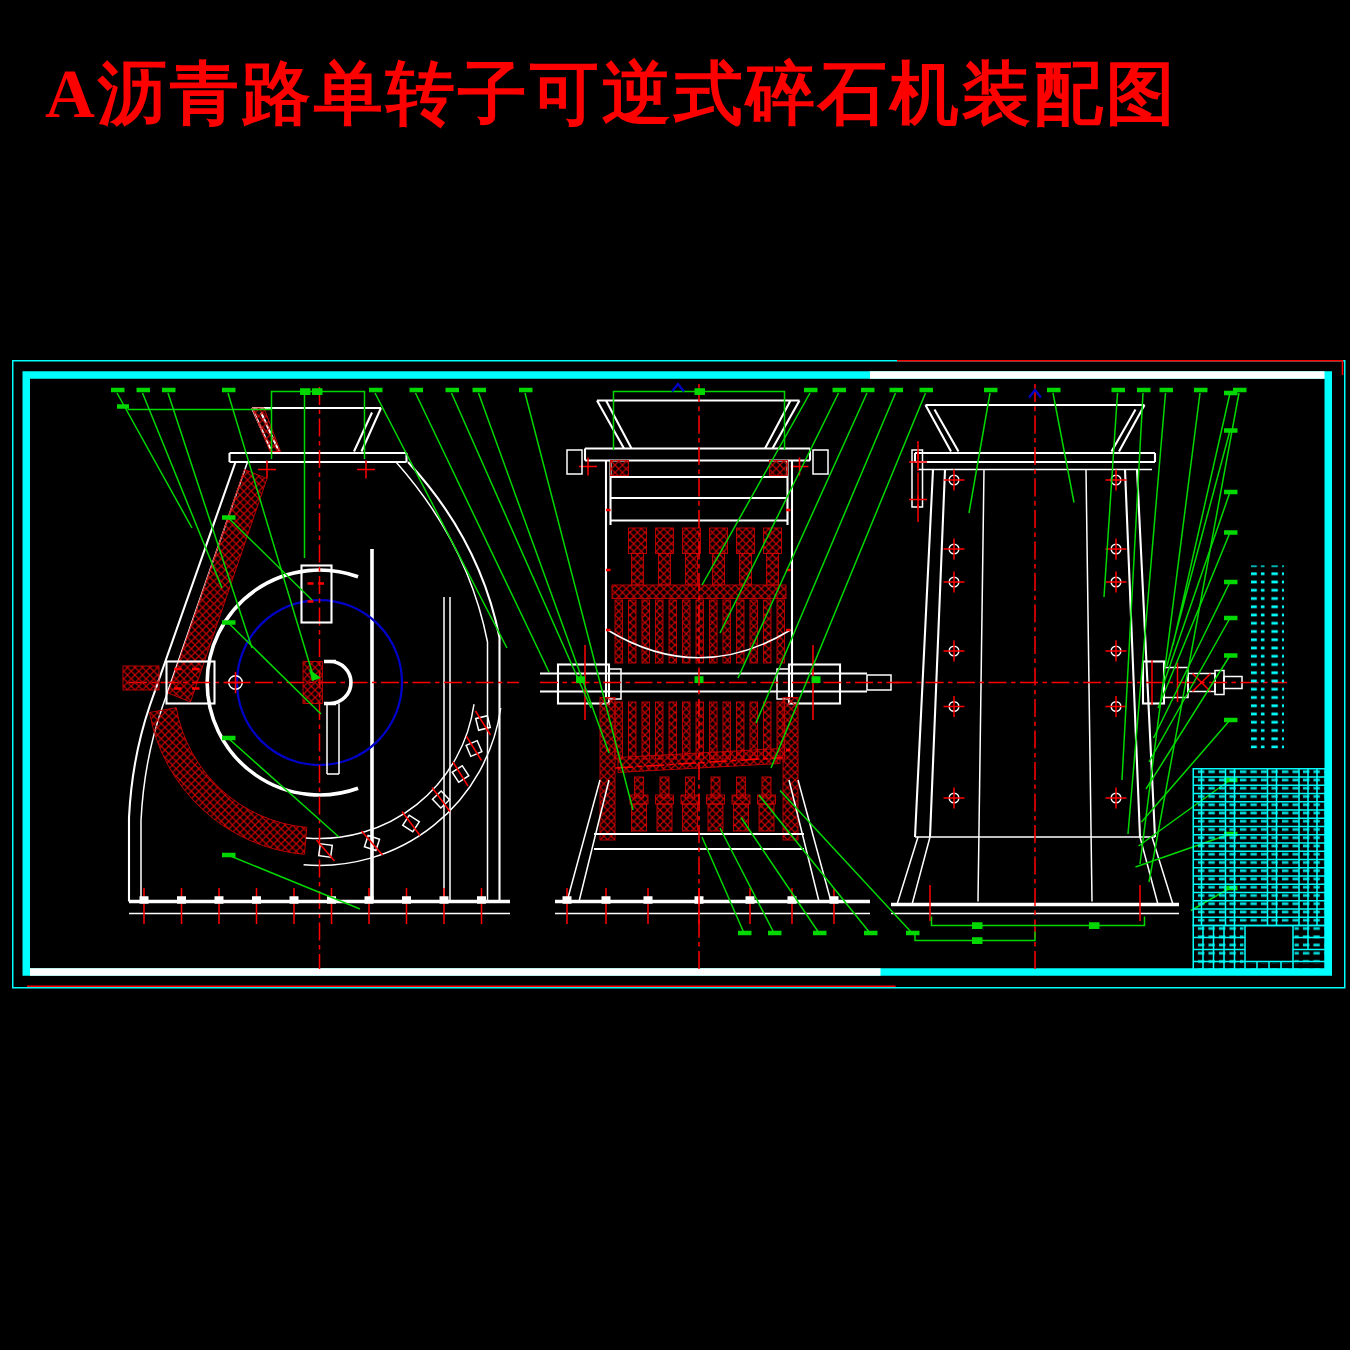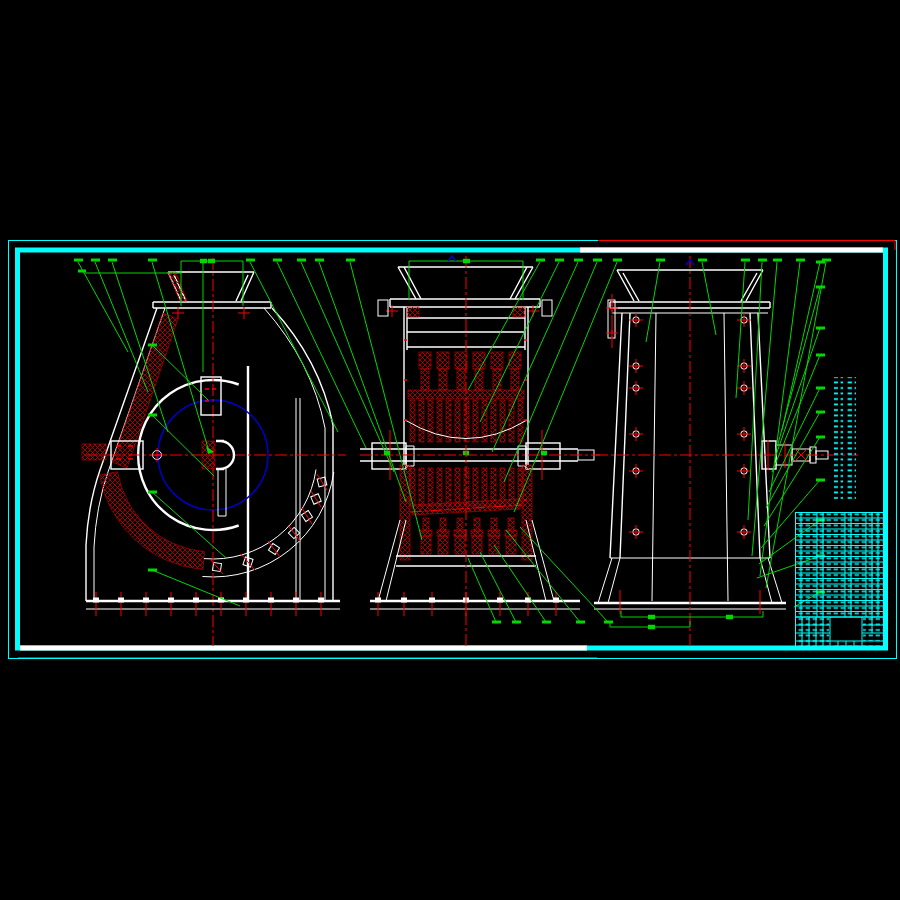--- a/index.html
+++ b/index.html
@@ -25,20 +25,21 @@
   .cq{stroke:var(--cyan);fill:none;stroke-width:5;}
   .b{stroke:var(--blue);fill:none;stroke-width:1.5;}
   .h{fill:url(#rh);stroke:var(--hatch);stroke-width:.6;}
   .ws{stroke:var(--white);fill:none;stroke-width:5;}
 </style>
 </head>
 <body>
 
 <div id="stage">
 
+  <div id="title">A沥青路单转子可逆式碎石机装配图</div>
 
   <svg width="900" height="900" viewBox="0 0 900 900">
     <defs>
       <pattern id="rh" width="5" height="5" patternUnits="userSpaceOnUse">
         <path d="M0,5 L5,0 M0,0 L5,5" stroke="#c80000" stroke-width="0.8"></path>
       </pattern>
       <pattern id="ct" width="7" height="5.5" patternUnits="userSpaceOnUse">
         <rect x="0.6" y="2.1" width="4.3" height="1.8" fill="#00ffff"></rect>
       </pattern>
     </defs>

